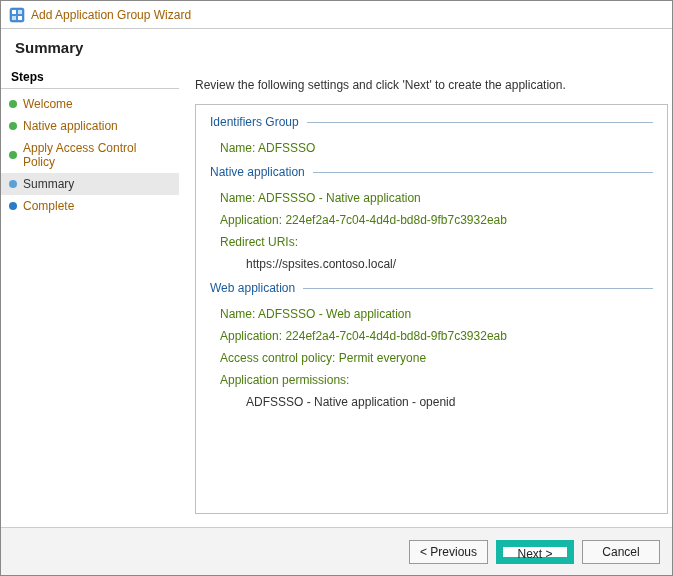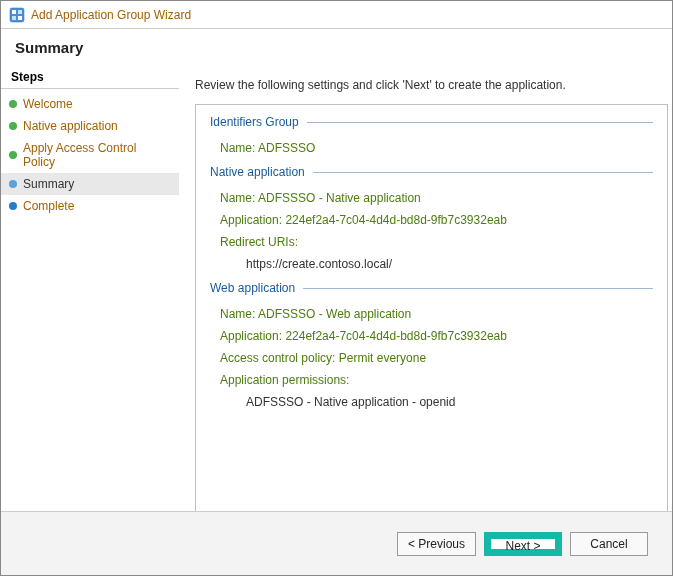--- a/index.html
+++ b/index.html
@@ -127,27 +127,27 @@
     }
     .sub-field {
       padding: 4px 0 4px 36px;
       color: #333;
     }
     .footer {
       position: absolute;
       bottom: 0;
       left: 0;
       right: 0;
-      height: 64px;
+      height: 48px;
       border-top: 1px solid #ccc;
       background: #f3f3f3;
       display: flex;
       justify-content: flex-end;
       align-items: center;
-      padding: 0 24px;
+      padding: 0 12px;
       gap: 8px;
     }
     .btn {
       min-width: 78px;
       height: 24px;
       border: 1px solid #999;
       background: #f9f9f9;
       font-size: 12px;
       color: #222;
       cursor: pointer;
@@ -219,21 +219,21 @@
       <div class="section-header">Native application</div>
       <div class="field">
         <span>Name:</span>
         <span>ADFSSSO - Native application</span>
       </div>
       <div class="field">
         <span>Application:</span>
         <span>224ef2a4-7c04-4d4d-bd8d-9fb7c3932eab</span>
       </div>
       <div class="field">Redirect URIs:</div>
-      <div class="sub-field">https://create.contoso.local/</div>
+      <div class="sub-field">https://spsites.contoso.local/</div>
 
       <div class="section-header">Web application</div>
       <div class="field">
         <span>Name:</span>
         <span>ADFSSSO - Web application</span>
       </div>
       <div class="field">
         <span>Application:</span>
         <span>224ef2a4-7c04-4d4d-bd8d-9fb7c3932eab</span>
       </div>

